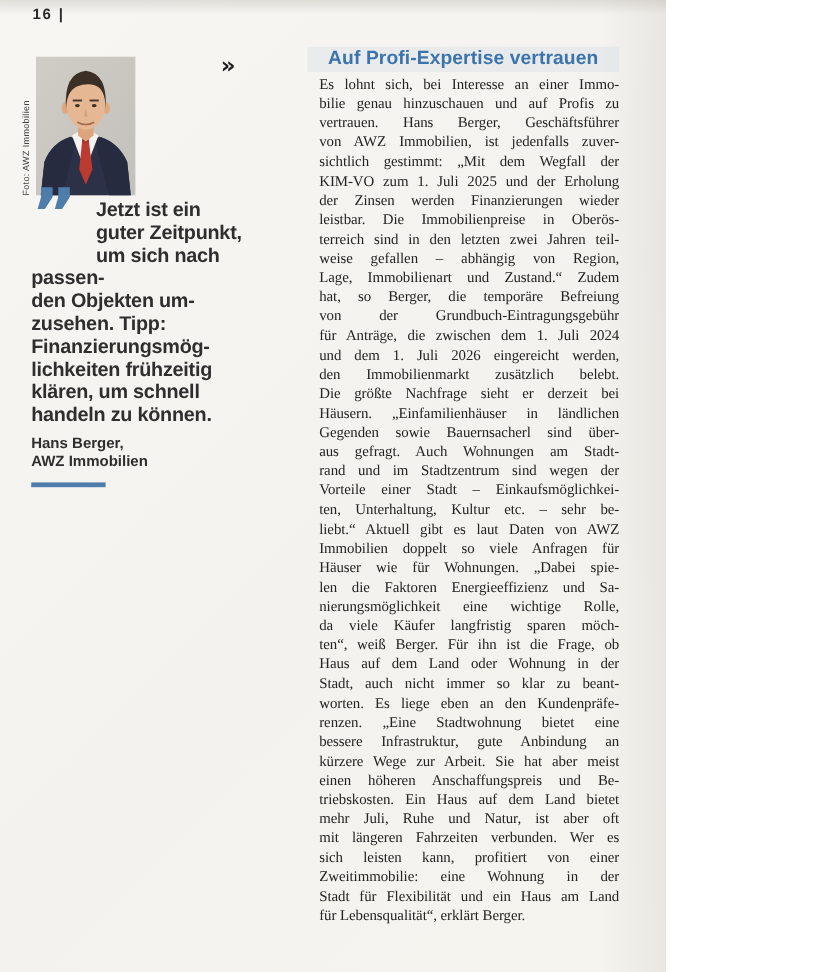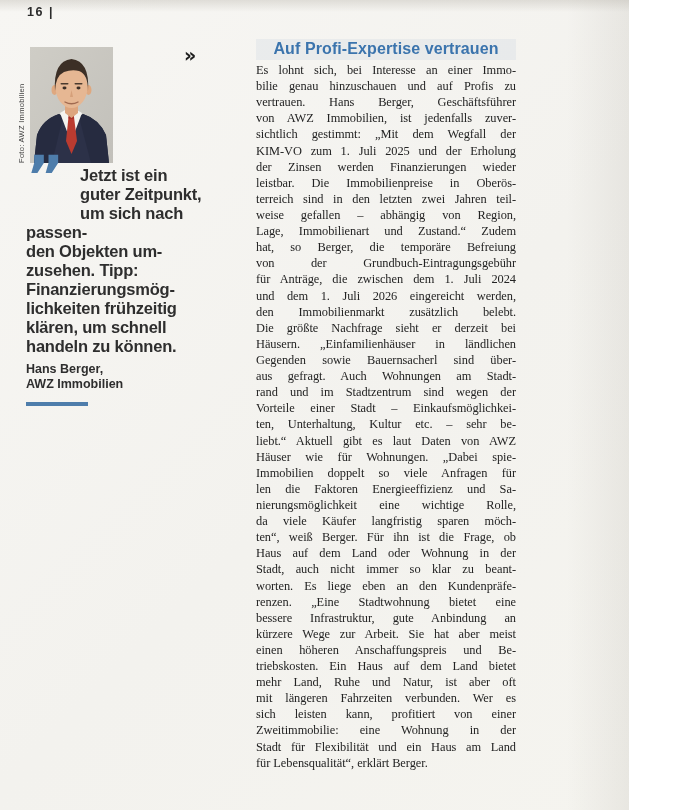--- a/index.html
+++ b/index.html
@@ -4,21 +4,21 @@
 <style>
   :root{
     --accent:#3b74ad;
     --quote-blue:#4e7dab;
     --ink:#232323;
     --paper:#f5f4f0;
   }
   html,body{margin:0;padding:0;}
   .page{
     position:relative;
-    width:629px;height:810px;
+    width:555px;height:810px;
     overflow:hidden;
     background:
       linear-gradient(180deg, rgba(185,181,172,.38) 0px, rgba(185,181,172,0) 12px),
       linear-gradient(90deg, rgba(0,0,0,0) 90%, rgba(120,114,102,.10) 100%),
       linear-gradient(135deg, #f7f6f3 0%, #f3f2ee 55%, #f5f4ef 100%);
     font-family:"Liberation Sans",sans-serif;
     color:var(--ink);
   }
   .pagenum{
     position:absolute;left:27px;top:5px;
@@ -73,21 +73,21 @@
     font-weight:700;font-size:16px;line-height:20px;
     color:var(--accent);
     background:rgba(205,216,226,.30);
     padding:0 2px 1px 2px;
     letter-spacing:.1px;
     text-align:center;
   }
   .bodytext{
     margin-top:2px;
     font-family:"Liberation Serif",serif;
-    font-size:12.4px;color:#232323;letter-spacing:-.05px;
+    font-size:12.4px;color:#232323;letter-spacing:-.05px;margin-left:10px;
   }
   .bodytext .row{
     height:16.12px;line-height:16.12px;overflow:hidden;
     text-align:justify;text-align-last:justify;
   }
   .bodytext .row:last-child{text-align-last:left;}
 </style>
 </head>
 <body>
 
@@ -175,35 +175,35 @@
         <div class="row">und dem 1. Juli 2026 eingereicht werden,</div>
         <div class="row">den Immobilienmarkt zusätzlich belebt.</div>
         <div class="row">Die größte Nachfrage sieht er derzeit bei</div>
         <div class="row">Häusern. „Einfamilienhäuser in ländlichen</div>
         <div class="row">Gegenden sowie Bauernsacherl sind über-</div>
         <div class="row">aus gefragt. Auch Wohnungen am Stadt-</div>
         <div class="row">rand und im Stadtzentrum sind wegen der</div>
         <div class="row">Vorteile einer Stadt – Einkaufsmöglichkei-</div>
         <div class="row">ten, Unterhaltung, Kultur etc. – sehr be-</div>
         <div class="row">liebt.“ Aktuell gibt es laut Daten von AWZ</div>
+        <div class="row">Immobilien doppelt so viele Anfragen für</div>
         <div class="row">Häuser wie für Wohnungen. „Dabei spie-</div>
-        <div class="row">Immobilien doppelt so viele Anfragen für</div>
         <div class="row">len die Faktoren Energieeffizienz und Sa-</div>
         <div class="row">nierungsmöglichkeit eine wichtige Rolle,</div>
         <div class="row">da viele Käufer langfristig sparen möch-</div>
         <div class="row">ten“, weiß Berger. Für ihn ist die Frage, ob</div>
         <div class="row">Haus auf dem Land oder Wohnung in der</div>
         <div class="row">Stadt, auch nicht immer so klar zu beant-</div>
         <div class="row">worten. Es liege eben an den Kundenpräfe-</div>
         <div class="row">renzen. „Eine Stadtwohnung bietet eine</div>
         <div class="row">bessere Infrastruktur, gute Anbindung an</div>
         <div class="row">kürzere Wege zur Arbeit. Sie hat aber meist</div>
         <div class="row">einen höheren Anschaffungspreis und Be-</div>
         <div class="row">triebskosten. Ein Haus auf dem Land bietet</div>
-        <div class="row">mehr Land, Ruhe und Natur, ist aber oft</div>
+        <div class="row">mehr Juli, Ruhe und Natur, ist aber oft</div>
         <div class="row">mit längeren Fahrzeiten verbunden. Wer es</div>
         <div class="row">sich leisten kann, profitiert von einer</div>
         <div class="row">Zweitimmobilie: eine Wohnung in der</div>
         <div class="row">Stadt für Flexibilität und ein Haus am Land</div>
         <div class="row">für Lebensqualität“, erklärt Berger.</div>
       </div>
   </div>
 
 </div>
 

